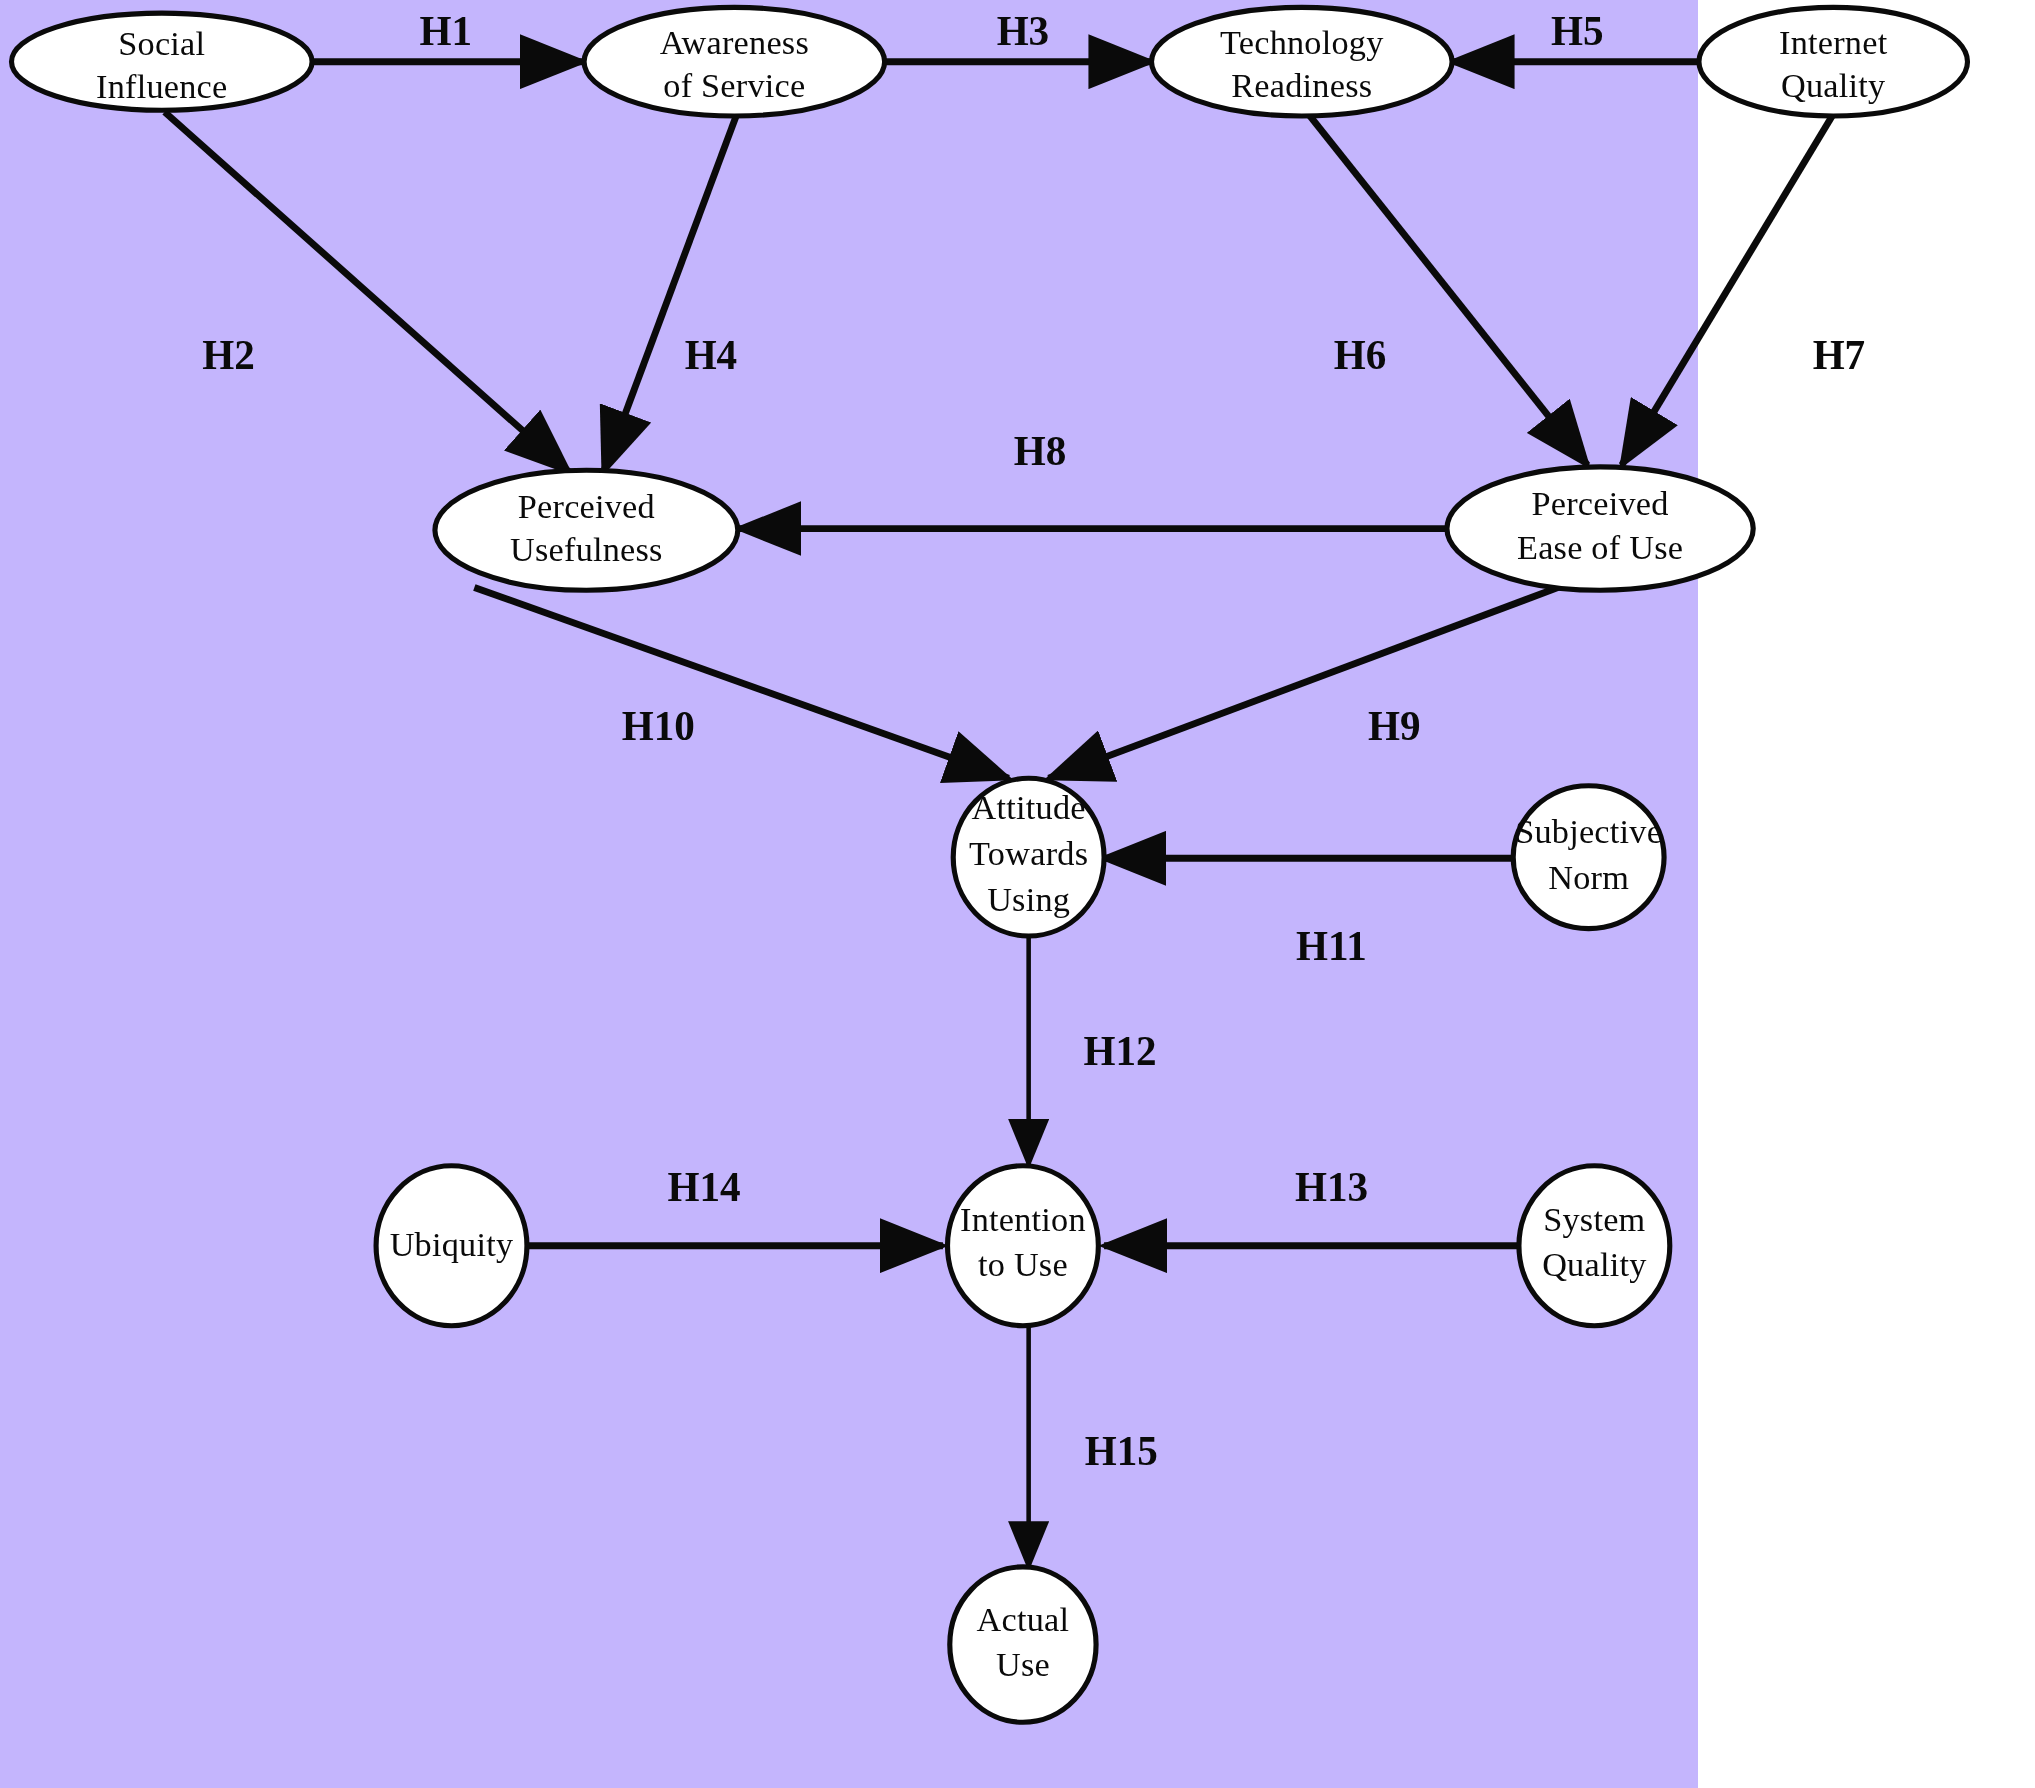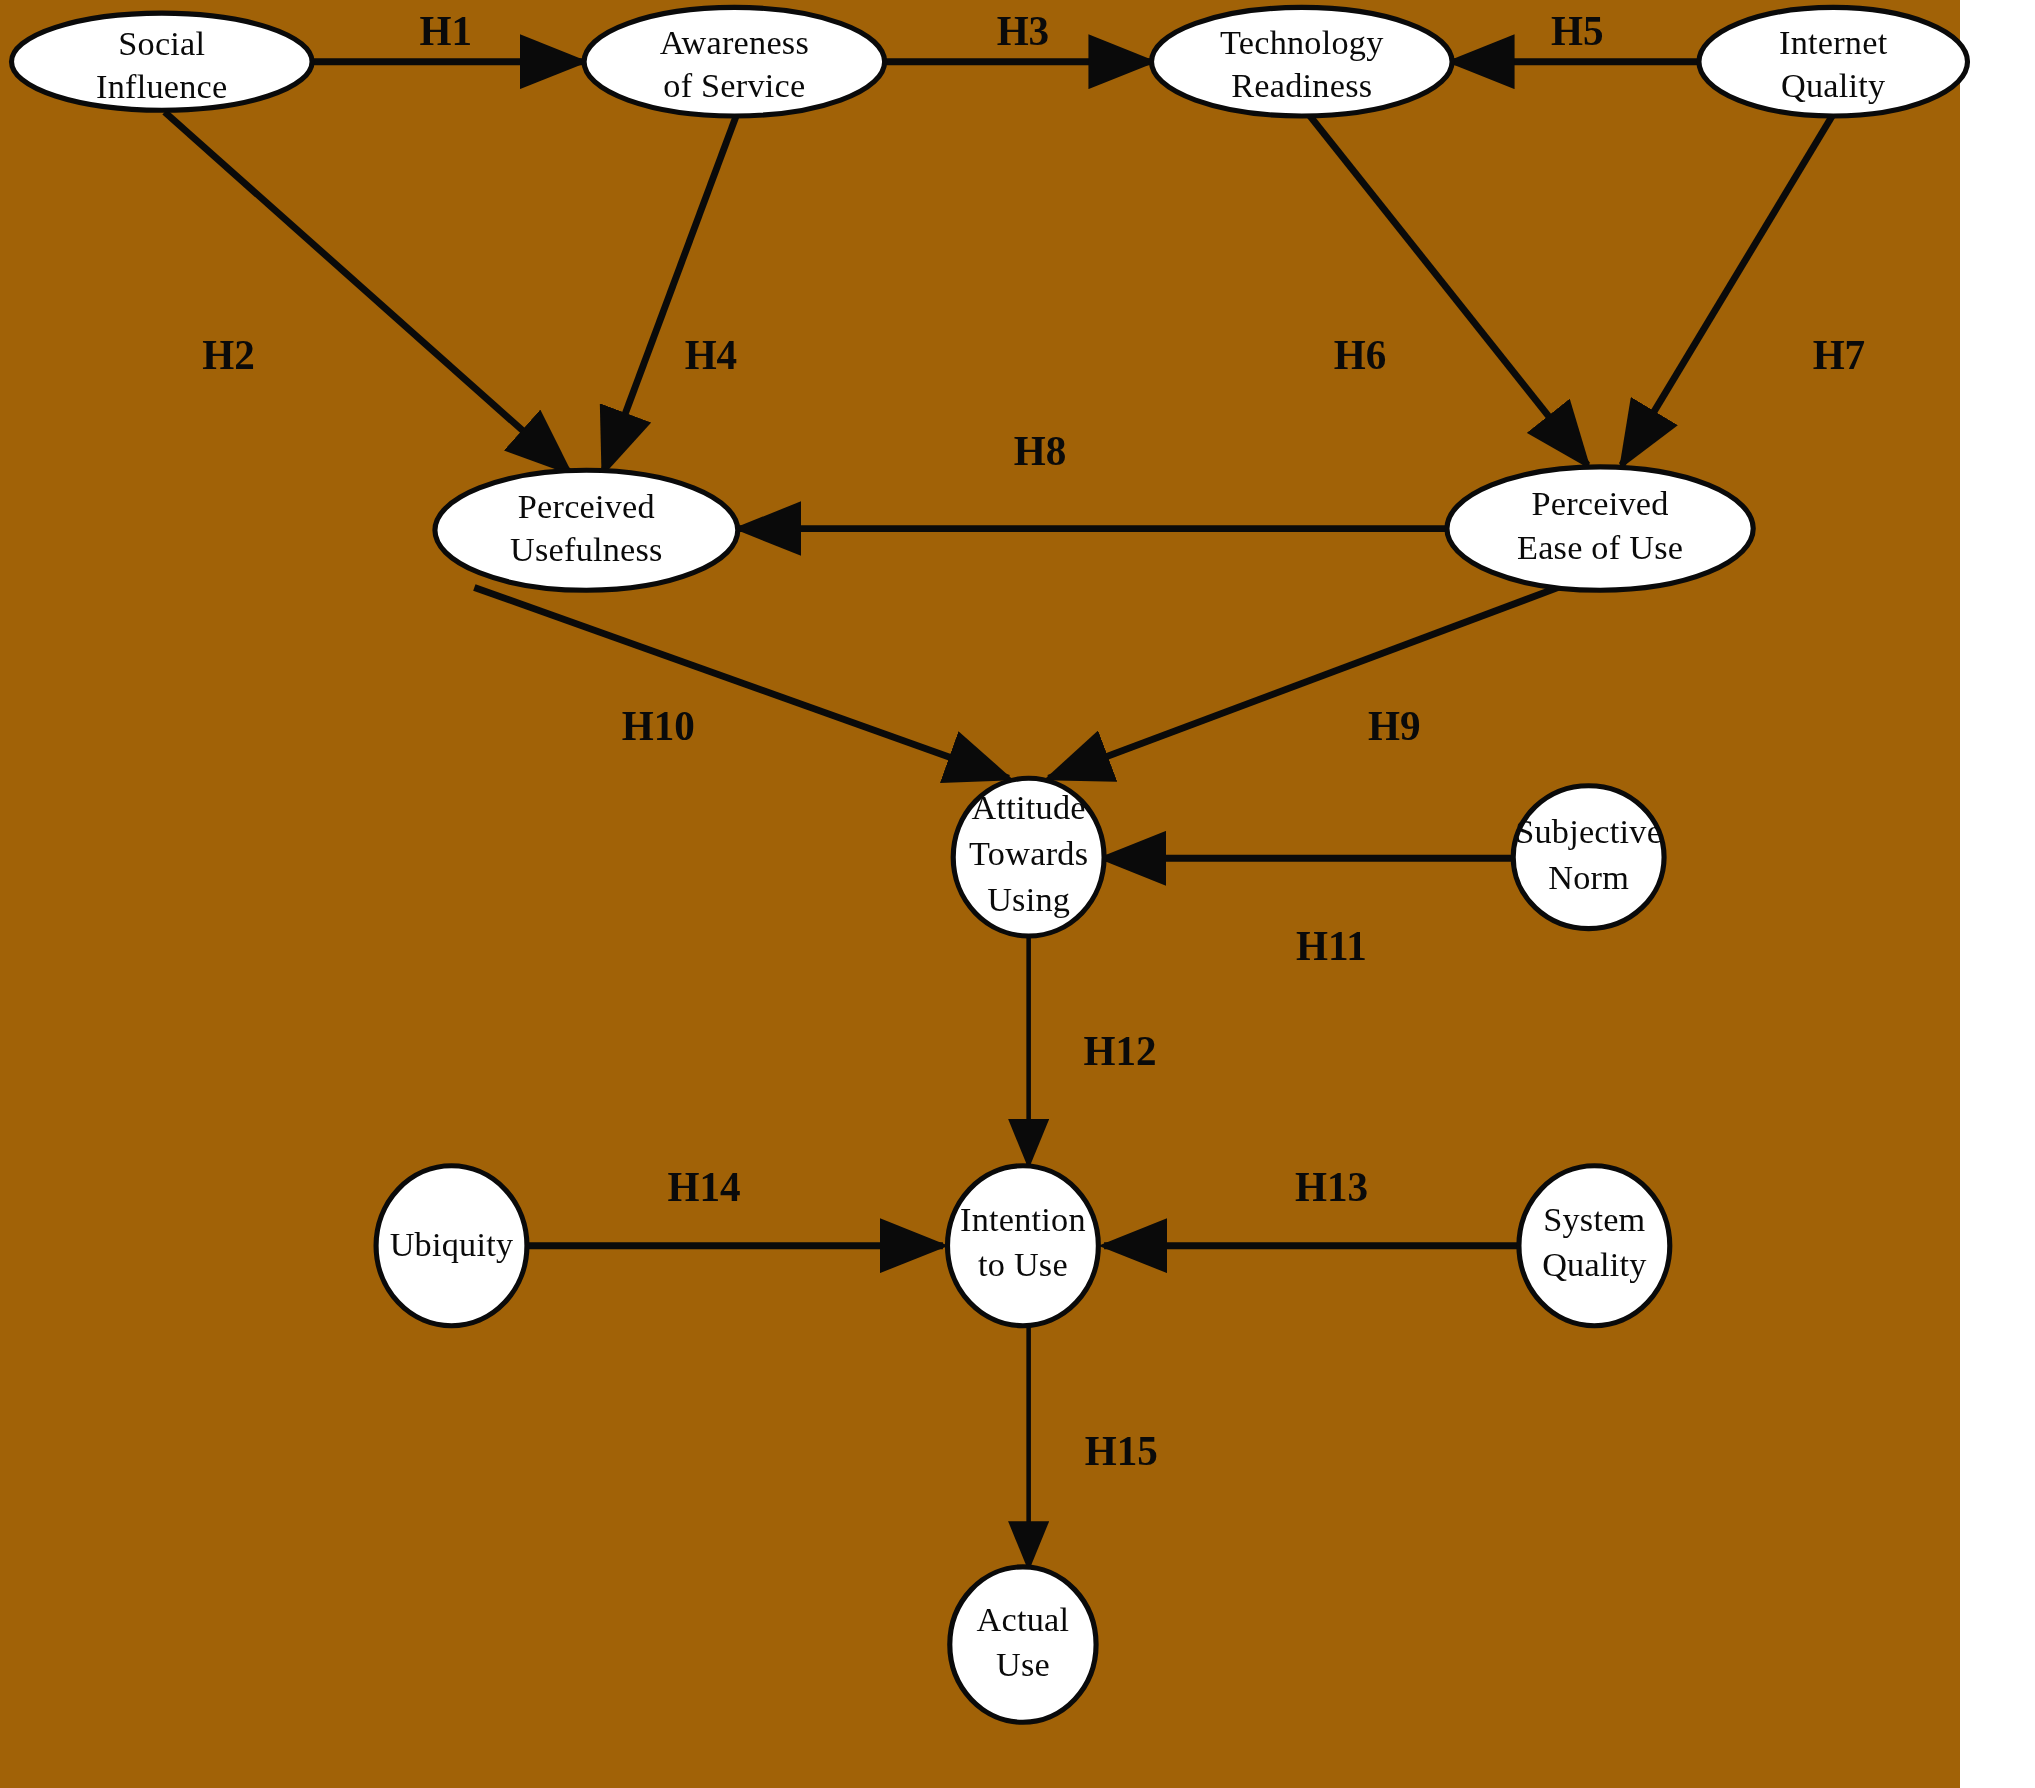--- a/index.html
+++ b/index.html
@@ -8,23 +8,23 @@
     background: #ffffff;
   }
   body {
     width: 2035px;
     height: 1788px;
     font-family: "Liberation Serif", "DejaVu Serif", serif;
     overflow: hidden;
   }
   #diagram-root {
     position: relative;
-    width: 1960px;
+    width: 1698px;
     height: 1788px;
-    background: #a16207;
+    background: #c4b5fd;
   }
   svg.model-canvas {
     display: block;
     width: 2035px;
     height: 1788px;
   }
   .node-ellipse {
     fill: #ffffff;
     stroke: #0a0a0a;
     stroke-width: 9;

